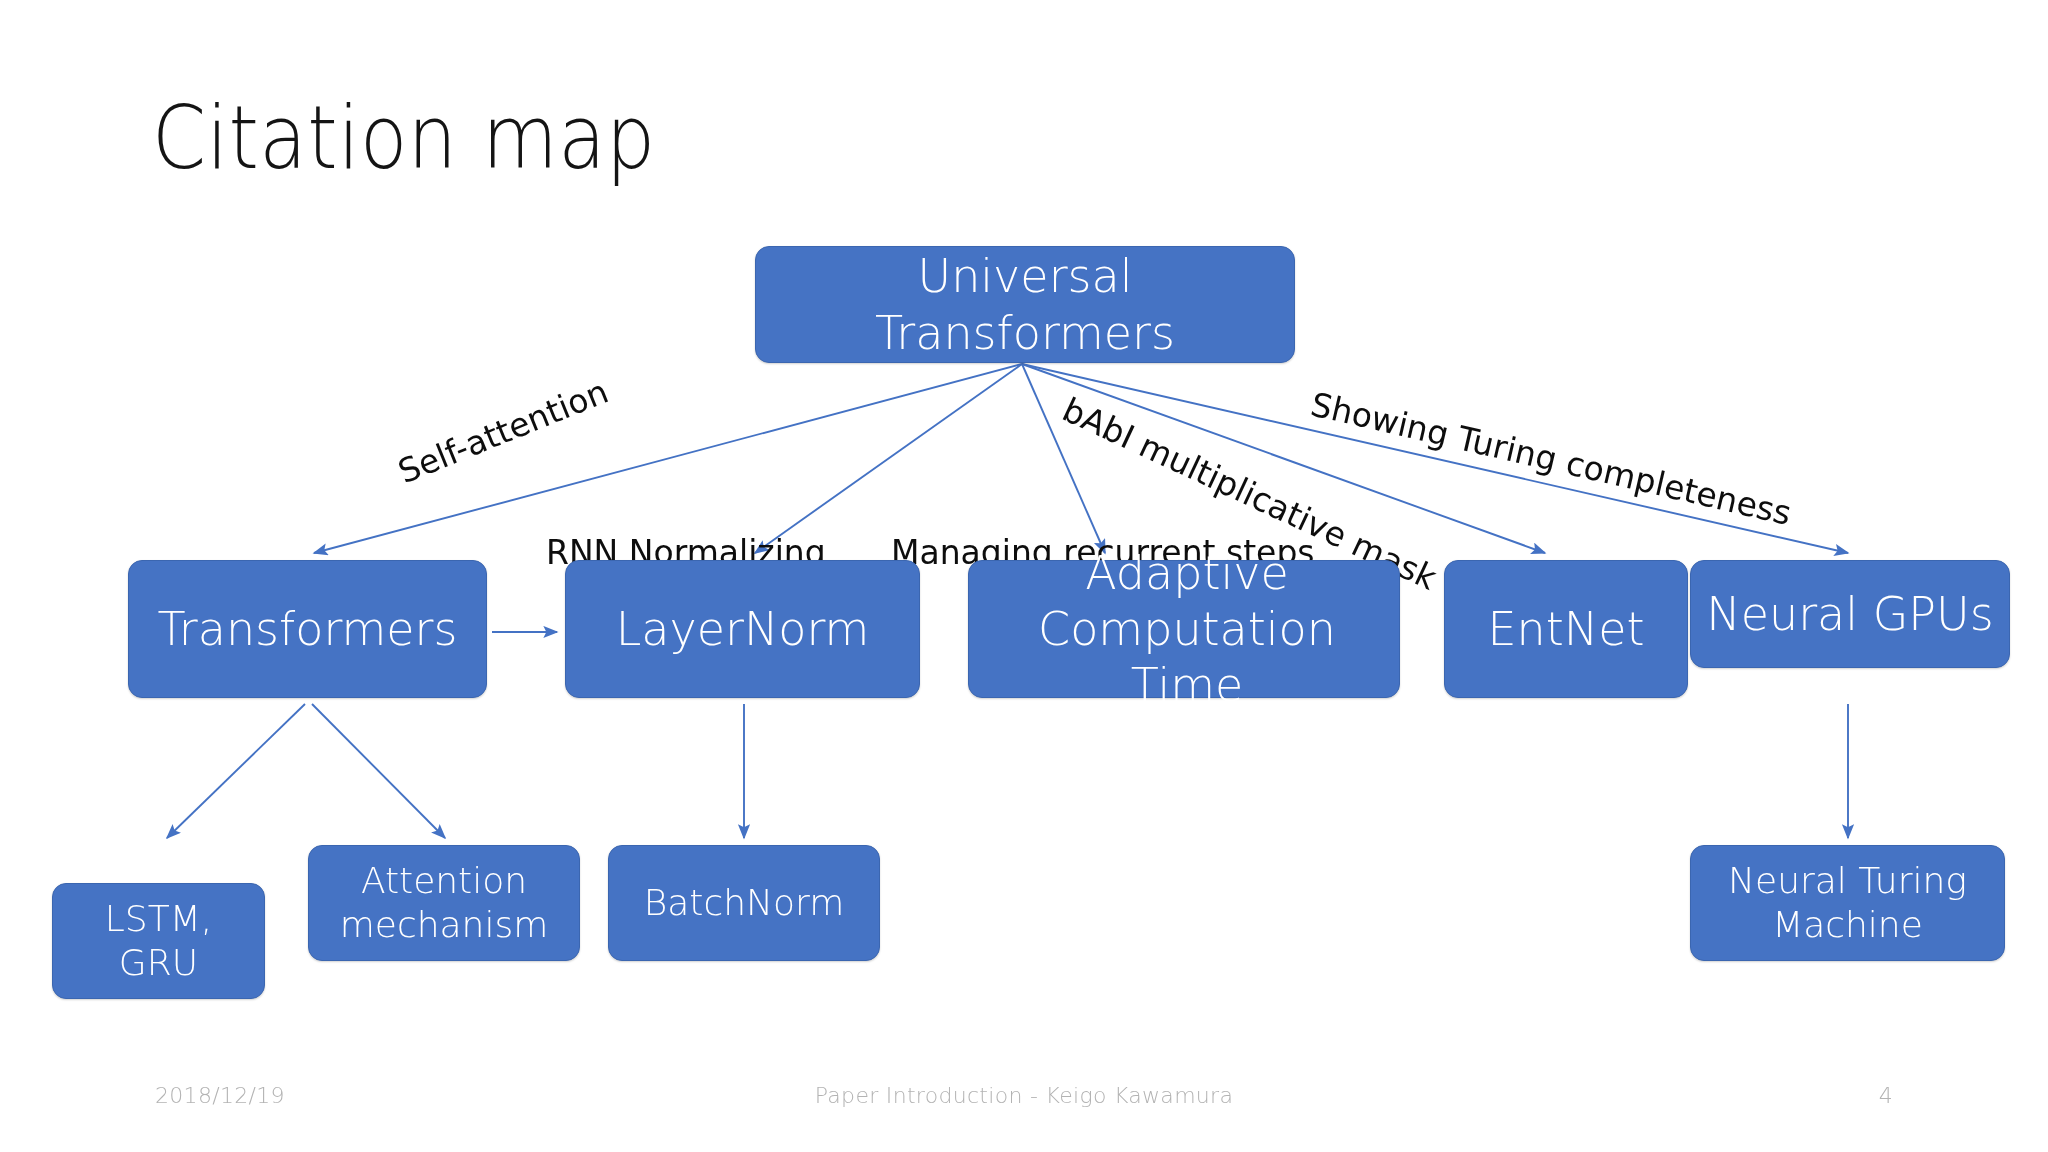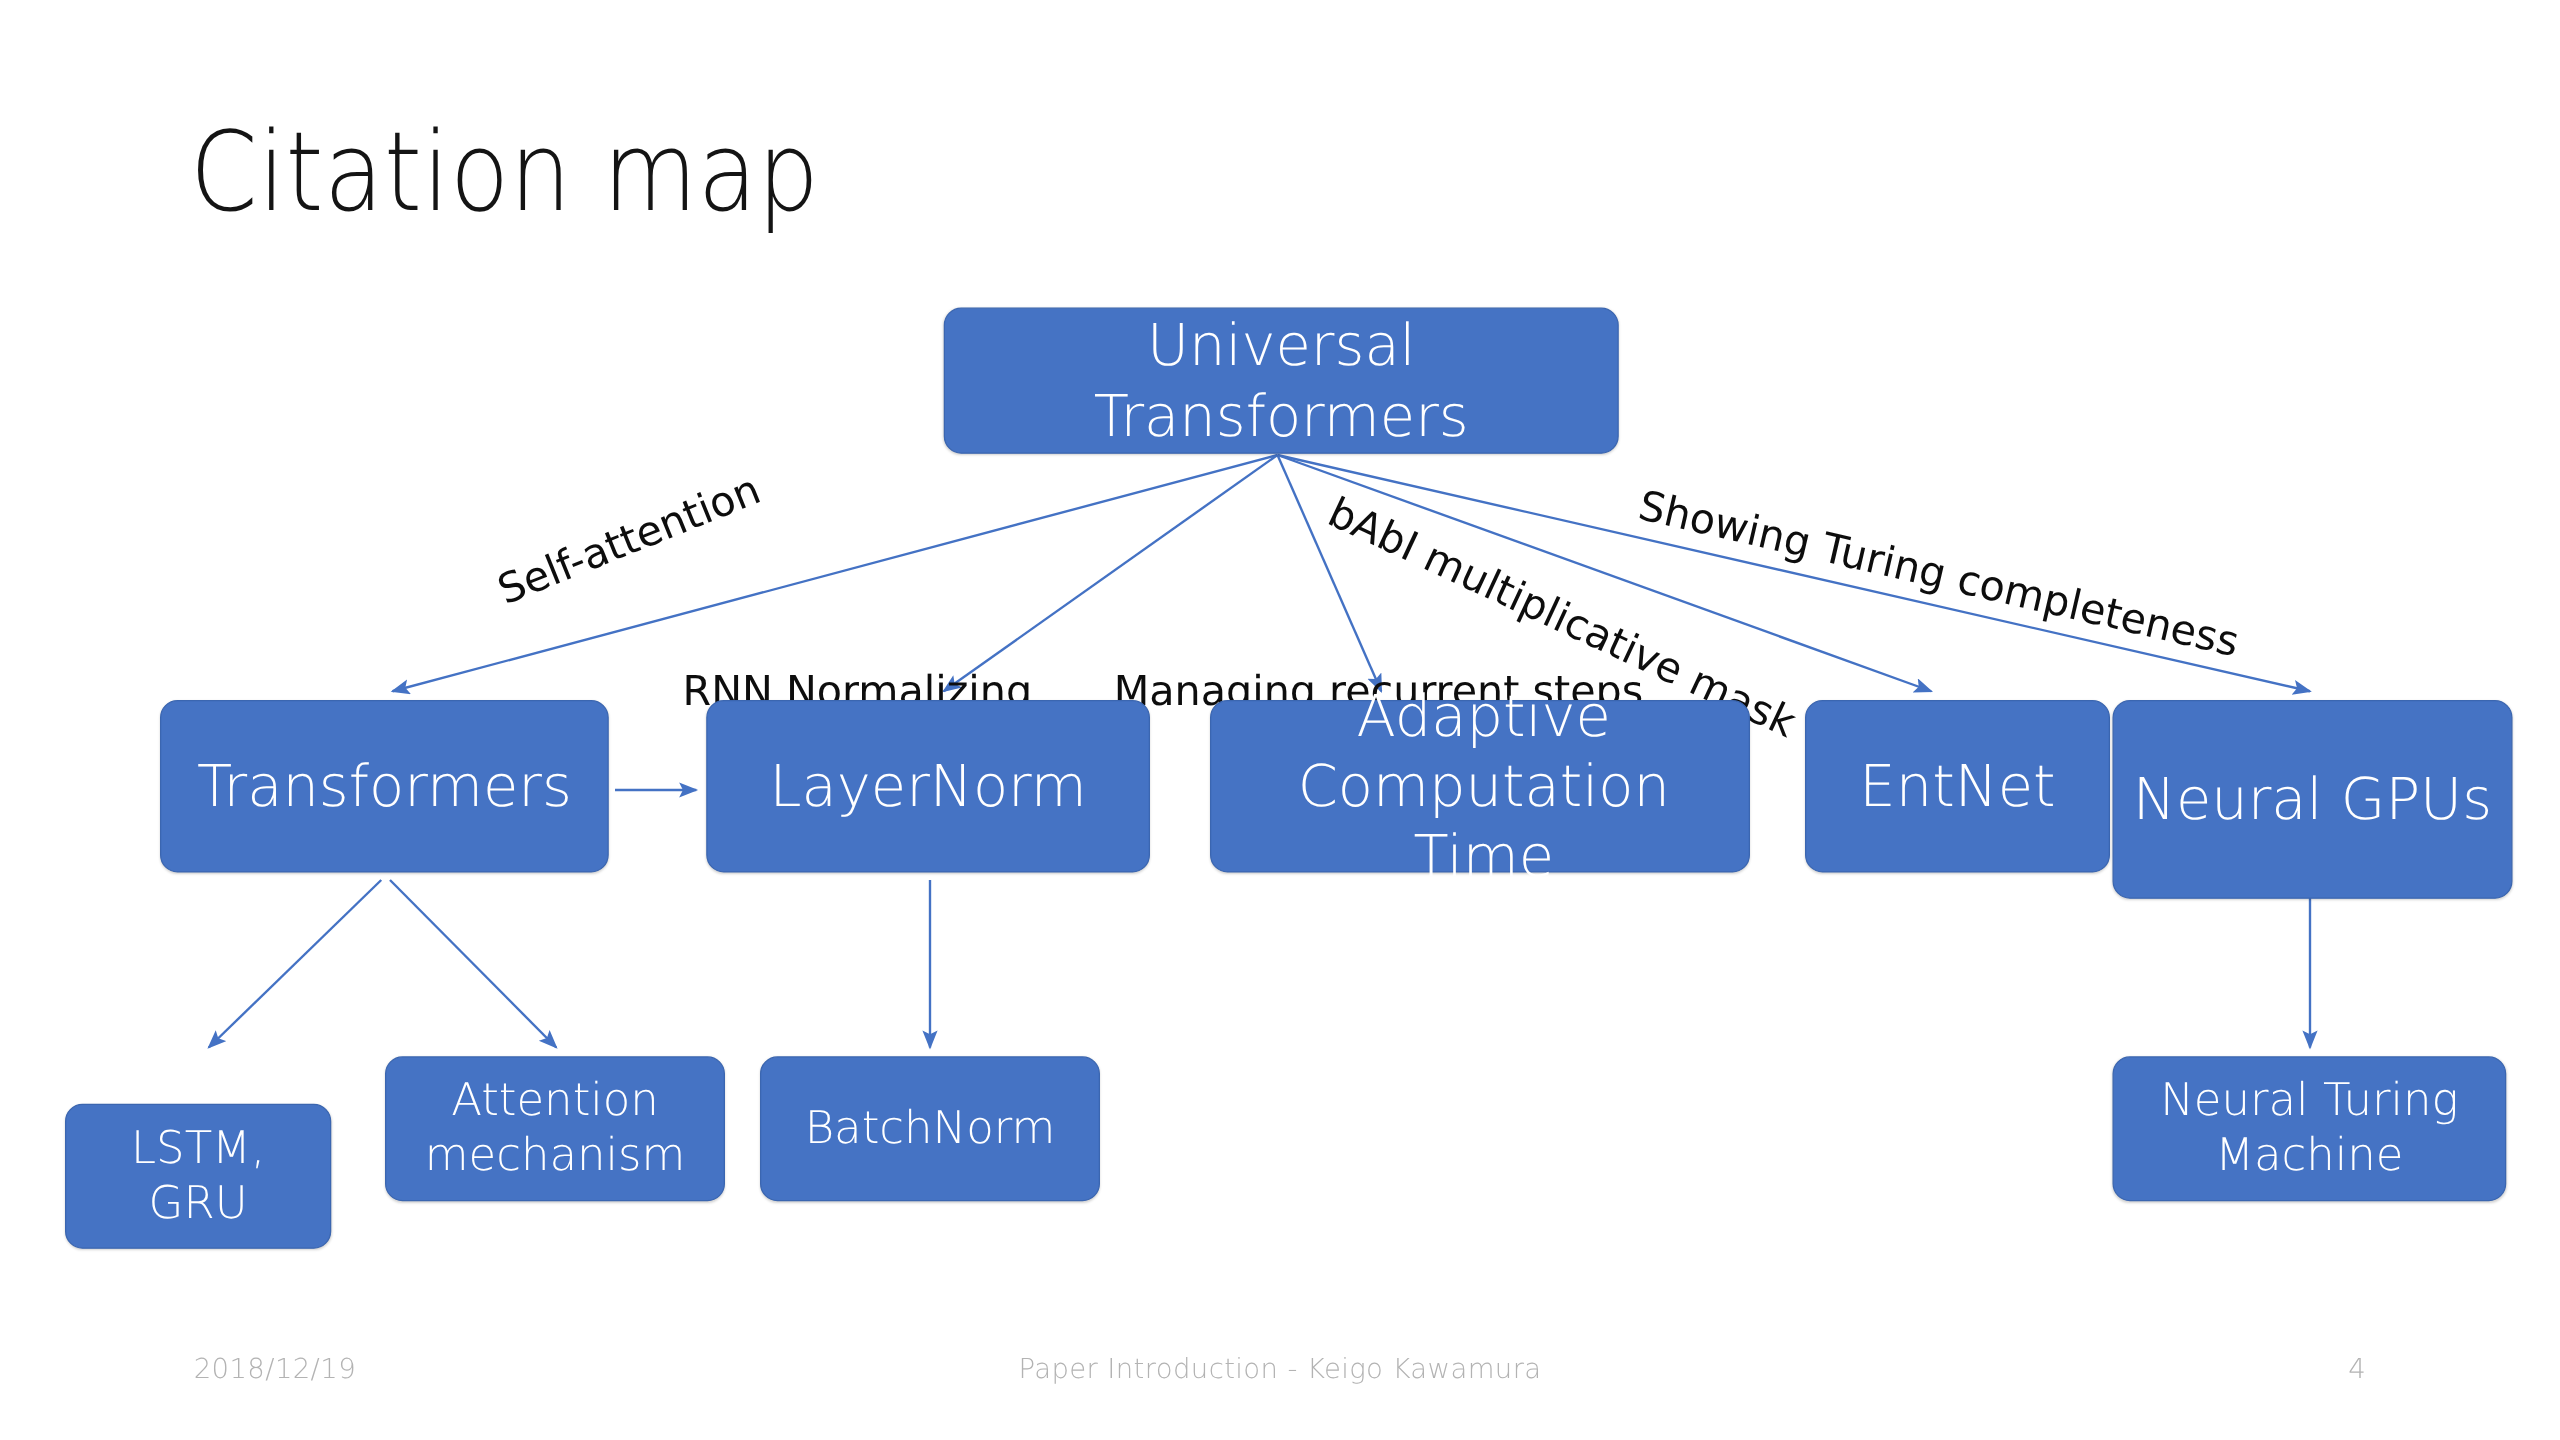--- a/index.html
+++ b/index.html
@@ -136,21 +136,21 @@
 
   <div class="node big" style="left:128px; top:560px; width:359px; height:138px;">Transformers</div>
 
   <div class="node big" style="left:565px; top:560px; width:355px; height:138px;">LayerNorm</div>
 
   <div class="node big" style="left:968px; top:560px; width:432px; height:138px;padding-left:16px;">Adaptive
 Computation Time</div>
 
   <div class="node big" style="left:1444px; top:560px; width:244px; height:138px;">EntNet</div>
 
-  <div class="node big" style="left:1690px; top:560px; width:320px; height:159px;">Neural GPUs</div>
+  <div class="node big" style="left:1690px; top:560px; width:320px; height:108px;">Neural GPUs</div>
 
   <div class="node" style="left:52px; top:845px; width:213px; height:116px;margin-top:38px;">LSTM,
 GRU</div>
 
   <div class="node" style="left:308px; top:845px; width:272px; height:116px;">Attention
 mechanism</div>
 
   <div class="node" style="left:608px; top:845px; width:272px; height:116px;">BatchNorm</div>
 
   <div class="node" style="left:1690px; top:845px; width:315px; height:116px;">Neural Turing

